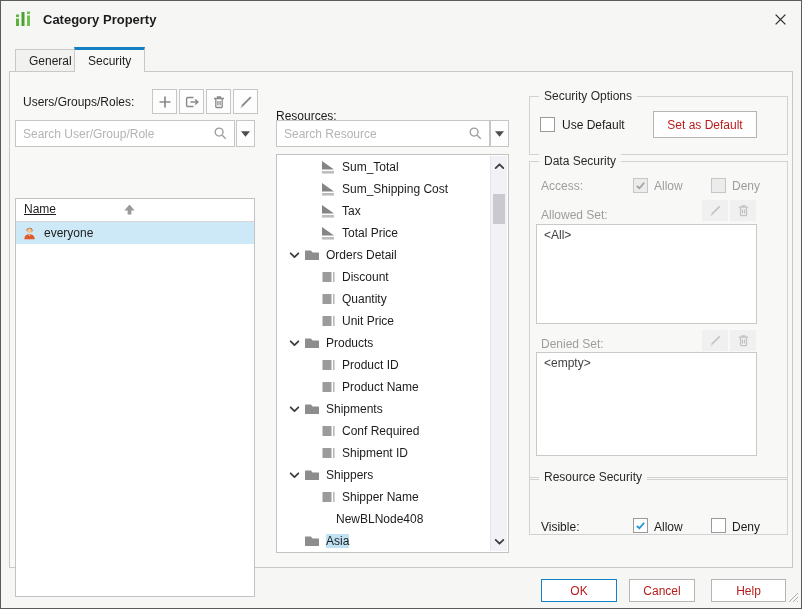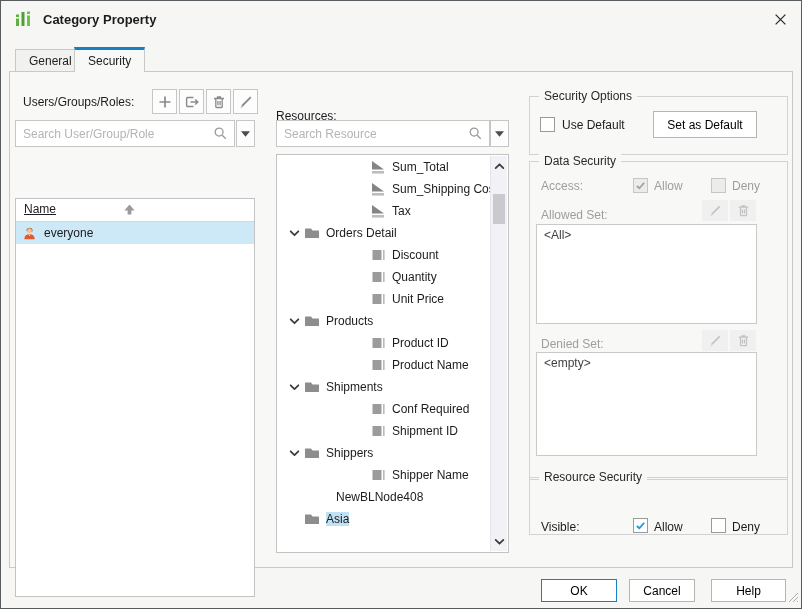--- a/index.html
+++ b/index.html
@@ -23,42 +23,42 @@
   .searchbox input{flex:1;border:none;outline:none;background:transparent;font:inherit;padding:0 4px 0 7px;color:#1c1c1c;min-width:0;}
   .searchbox input::placeholder{color:#b4b4b4;}
   .mag{margin-right:6px;display:flex;}
   .dropbtn{box-sizing:border-box;background:#fdfdfd;border:1px solid #c6c6c6;display:flex;align-items:center;justify-content:center;height:27px;cursor:pointer;padding:0;}
   .cb{box-sizing:border-box;width:15px;height:15px;background:#fff;border:1px solid #9a9a9a;display:inline-flex;align-items:center;justify-content:center;color:#1e97d9;cursor:pointer;}
   .cb svg{visibility:hidden;}
   .cb.checked svg{visibility:visible;}
   .cb.disabled{background:#ececec;border-color:#c6c6c6;color:#a3a3a3;cursor:default;}
   .fs{border:1px solid #d2d2d2;}
   .legend{position:absolute;top:-8px;left:9px;background:#f8f9f7;padding:0 5px;font-size:12px;color:#2a2a2a;}
-  .btn{box-sizing:border-box;background:#fff;border:1px solid #b5b5b5;font:inherit;color:#000000;cursor:pointer;display:flex;align-items:center;justify-content:center;}
+  .btn{box-sizing:border-box;background:#fff;border:1px solid #b5b5b5;font:inherit;color:#b91c1c;cursor:pointer;display:flex;align-items:center;justify-content:center;}
   .btn-default{border:1px solid #1581c5;}
   .mini-ibtn{width:26px;height:21px;background:#f0f0f0;border:none;display:inline-flex;align-items:center;justify-content:center;padding:0;cursor:default;}
   .setbox{box-sizing:border-box;background:#fff;border:1px solid #c9c9c9;padding:3px 7px;color:#3f3f3f;}
   
   .users-list{box-sizing:border-box;background:#fff;border:1px solid #c3c3c3;margin-top:44px;}
   .list-header{position:relative;height:22px;border-bottom:1px solid #d6d6d6;}
   .name-label{position:absolute;left:8px;top:3px;text-decoration:underline;}
   .sort-icon{position:absolute;left:107px;top:4px;}
   .user-row{height:22px;display:flex;align-items:center;gap:7px;padding-left:6px;}
   .user-row.sel{background:#cde9f8;}
   
   .treebox{box-sizing:border-box;background:#fff;border:1px solid #c3c3c3;}
   .tree-rows{position:absolute;left:1px;top:1px;right:18px;bottom:1px;overflow:hidden;}
   .tree-row{height:22px;display:flex;align-items:center;}
   .tr-chev{width:12px;display:flex;justify-content:center;margin:0 4px 0 0;}
   .tr-spacer{width:16px;}
   .tr-icon{width:16px;display:flex;margin-right:6px;}
   .tr-label{white-space:nowrap;}
   .tr-label.sel{background:#bfe3f5;}
   .pad1{padding-left:10px;}
-  .pad2{padding-left:56px;margin-left:36px;}
+  .pad2{padding-left:42px;}
   .pad2t{padding-left:58px;}
   .vscroll{position:absolute;top:1px;right:1px;bottom:1px;width:17px;background:#f2f2f6;border-left:1px solid #e6e6ea;box-sizing:border-box;}
   .vs-up,.vs-down{position:absolute;left:0;width:16px;height:16px;display:flex;align-items:center;justify-content:center;}
   .vs-up{top:2px;} .vs-down{bottom:2px;}
   .vs-thumb{position:absolute;left:2px;top:38px;width:12px;height:30px;background:#c9c9cf;}
   .grip{right:2px;bottom:2px;}
 </style>
 </head>
 <body>
 
@@ -192,20 +192,29 @@
         </div>
         <div class="tree-row pad2">
           <span class="tr-icon">
             <svg viewBox="0 0 16 16" width="16" height="16">
               <polygon points="2,2 14,10.5 2,10.5" fill="#858585"></polygon>
               <rect x="2" y="12" width="12" height="2.6" fill="#bdbdbd"></rect>
             </svg>
           </span>
           <span class="tr-label">Tax</span>
         </div>
+        <div class="tree-row pad2">
+          <span class="tr-icon">
+            <svg viewBox="0 0 16 16" width="16" height="16">
+              <polygon points="2,2 14,10.5 2,10.5" fill="#858585"></polygon>
+              <rect x="2" y="12" width="12" height="2.6" fill="#bdbdbd"></rect>
+            </svg>
+          </span>
+          <span class="tr-label">Total Price</span>
+        </div>
         <div class="tree-row pad1">
           <span class="tr-chev">
             <svg viewBox="0 0 10 10" width="11" height="11">
               <polyline points="1.5,3 5,6.5 8.5,3" fill="none" stroke="#3d3d3d" stroke-width="1.6" stroke-linecap="round" stroke-linejoin="round"></polyline>
             </svg>
           </span>
           <span class="tr-icon">
             <svg viewBox="0 0 16 16" width="16" height="16">
               <path d="M1.5 3.5 h5.5 l1.5 2 h6 a0.5 0.5 0 0 1 0.5 0.5 v6.5 a0.5 0.5 0 0 1 -0.5 0.5 h-13 a0.5 0.5 0 0 1 -0.5 -0.5 v-8.5 a0.5 0.5 0 0 1 0.5 -0.5 z" fill="#8d8d8d"></path>
             </svg>

